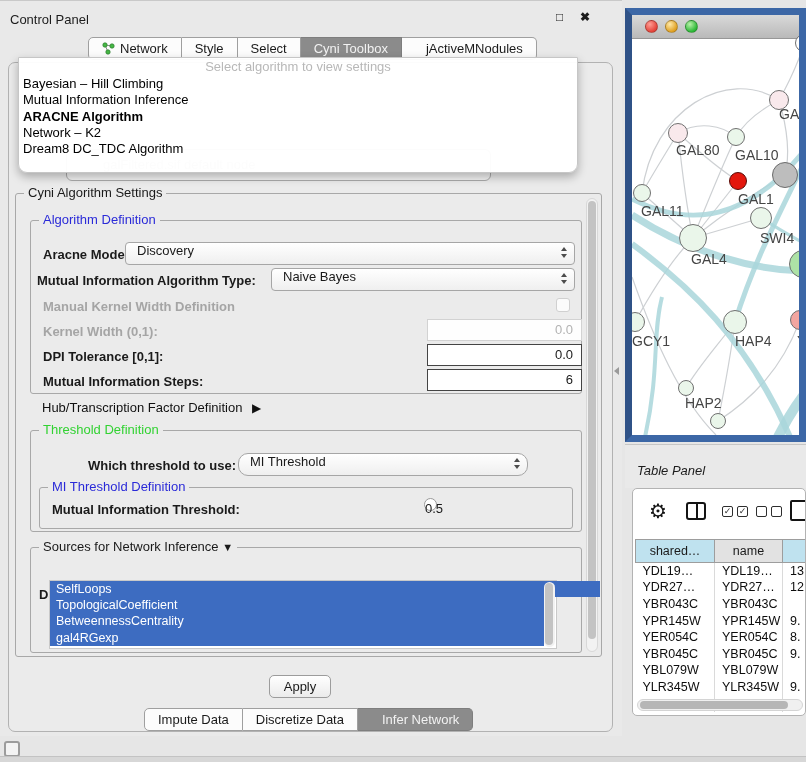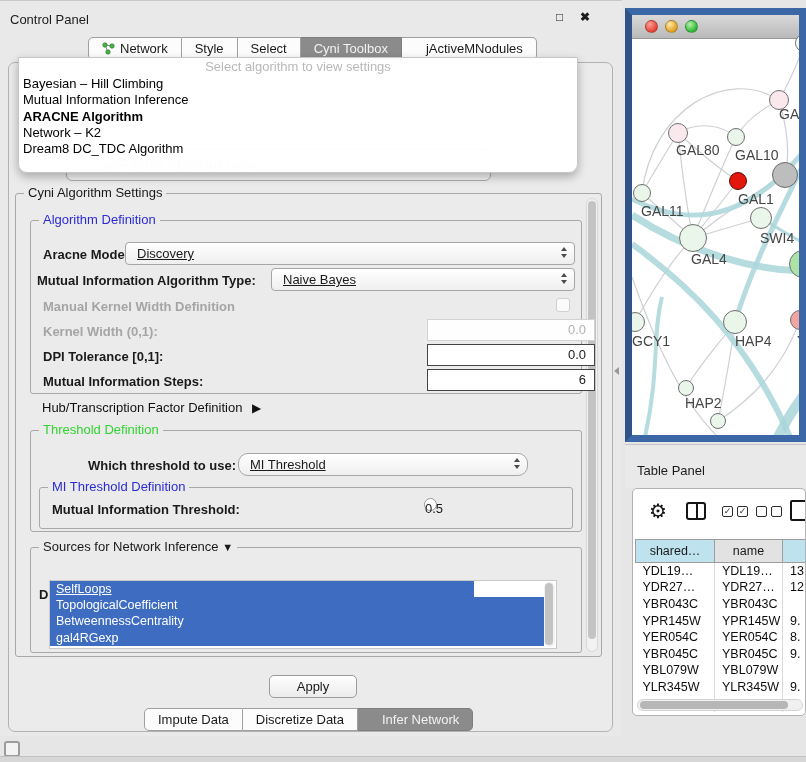--- a/index.html
+++ b/index.html
@@ -45,28 +45,28 @@
   .legend { position:absolute; top:-9px; left:8px; background:#ebebeb; padding:0 4px;
             font-size:13px; white-space:nowrap; }
   .legend.blue  { color:#2a2ad8; }
   .legend.green { color:#32d232; }
 
   .lbl  { position:absolute; font-weight:bold; font-size:13px; white-space:nowrap; }
   .lbl.dis { color:#a5a5a5; }
 
   .combo { position:absolute; background:linear-gradient(#ffffff,#efefef);
            border:1px solid #a6a6a6; border-radius:4px; height:23px;
-           display:flex; align-items:center; padding-left:11px; font-size:13px;text-decoration:underline; }
+           display:flex; padding-left:11px; font-size:13px; }
   .stepper { position:absolute; right:7px; top:4px; display:flex; flex-direction:column; align-items:center; }
   .tri-up   { width:0;height:0;border-left:3.5px solid transparent;border-right:3.5px solid transparent;
               border-bottom:4.5px solid #4c4c4c; margin-bottom:2.5px; }
   .tri-down { width:0;height:0;border-left:3.5px solid transparent;border-right:3.5px solid transparent;
               border-top:4.5px solid #4c4c4c; }
 
-  .tfield { position:absolute; width:168px; height:22px; background:#fff;
+  .tfield { position:absolute; width:155px; height:22px; background:#fff;
             border:1px solid #444; font-size:13px; text-align:right;
             line-height:20px; padding-right:8px; }
   .tfield.dis { border:1px solid #d2d2d2; color:#b3b3b3; background:#fefefe; }
   .tfield.light { border:1px solid #9a9a9a; }
 
   .checkbox { position:absolute; width:14px; height:14px; border:1px solid #d0d0d0;
               border-radius:3px; background:#fbfbfb; }
 
   
   .vtrack { position:absolute; background:#f2f2f2; border:1px solid #d8d8d8; border-radius:6px; }
@@ -94,21 +94,21 @@
            border:1px solid rgba(0,0,0,0.25); }
   .light.red    { left:13px; background:radial-gradient(circle at 35% 30%, #ff9d94, #e4443a 70%); }
   .light.yellow { left:33px; background:radial-gradient(circle at 35% 30%, #ffe9a8, #e0a123 70%); }
   .light.green  { left:53px; background:radial-gradient(circle at 35% 30%, #b7f2a8, #2cb837 70%); }
   .net-canvas { position:absolute; left:0; top:24px; width:167px; height:396px; background:#fff; }
   .node { position:absolute; border-radius:50%; border:1px solid #6f6f6f; }
   .nlabel { position:absolute; font-size:14px; color:#454545; white-space:nowrap; }
 
   
   .tp-header { left:625px; top:444px; width:181px; height:44px; background:#e9e9e9;
-               border-top:1px solid #c6c6c6; }
+               border-top:1px solid #c6c6c6;font-style:italic; }
   .tp-title { position:absolute; left:12px; top:18px; font-size:13px; color:#1c1c1c; }
   .tp-box { left:632px; top:488px; width:174px; height:228px; background:#fff;
             border:1px solid #b3b3b3; border-radius:5px; overflow:hidden; }
   .tool-icon { position:absolute; color:#141414; }
   .col-icon { width:20px; height:18px; border:2px solid #141414; border-radius:3px; }
   .col-icon::after { content:""; position:absolute; left:8px; top:0; width:2px; height:14px; background:#141414; }
   .cb-pair { display:flex; gap:4px; position:absolute; }
   .cb { width:11px; height:11px; border:1.5px solid #2e2e2e; border-radius:2px;
         font-size:9px; line-height:9px; text-align:center; color:#2e2e2e; }
   .file-icon { width:17px; height:21px; border:2px solid #141414; border-radius:2px; }
@@ -247,32 +247,32 @@
         </div>
 
         <div class="group" style="left:14px; top:353px; width:552px; height:106px;">
           <span class="legend">
             <span>Sources for Network Inference</span>
             <span style="font-size:11px;">▼</span>
           </span>
           <span class="lbl" style="left:8px; top:24px;margin-top:15px;">Data Attributes</span>
 
           <div class="attr-list" style="left:18px; top:32px; width:508px; height:69px;">
-            <div class="attr-item" style="width:424px;text-decoration:underline;">SelfLoops</div>
+            <div class="attr-item" style="width:550px;">SelfLoops</div>
             <div class="attr-item" style="width:494px;">TopologicalCoefficient</div>
             <div class="attr-item" style="width:494px;">BetweennessCentrality</div>
             <div class="attr-item" style="width:494px;">gal4RGexp</div>
             <div class="vtrack" style="right:1px; top:1px; width:11px; height:65px; border:none;">
               <div class="vthumb" style="left:1px; top:1px; width:8px; height:62px;"></div>
             </div>
           </div>
         </div>
       </div>
 
-      <div class="btn" style="left:260px; top:612px; width:88px;">
+      <div class="btn" style="left:260px; top:612px; width:62px;">
         <span>Apply</span>
       </div>
 
       <div class="abs seg" style="left:135px; top:645px;">
         <div class="segbtn">
           <span>Impute Data</span>
         </div>
         <div class="segbtn">
           <span>Discretize Data</span>
         </div>

